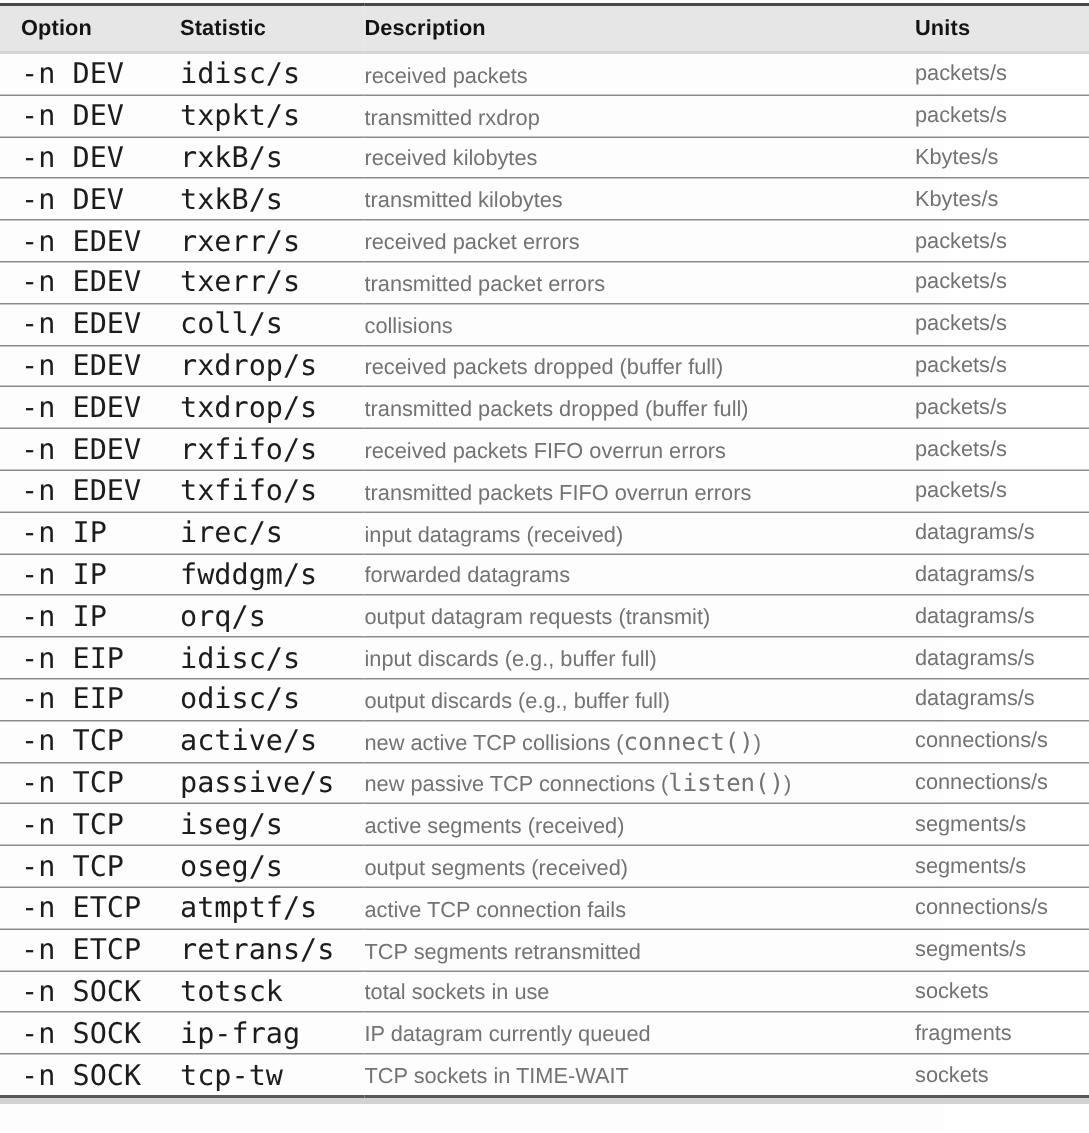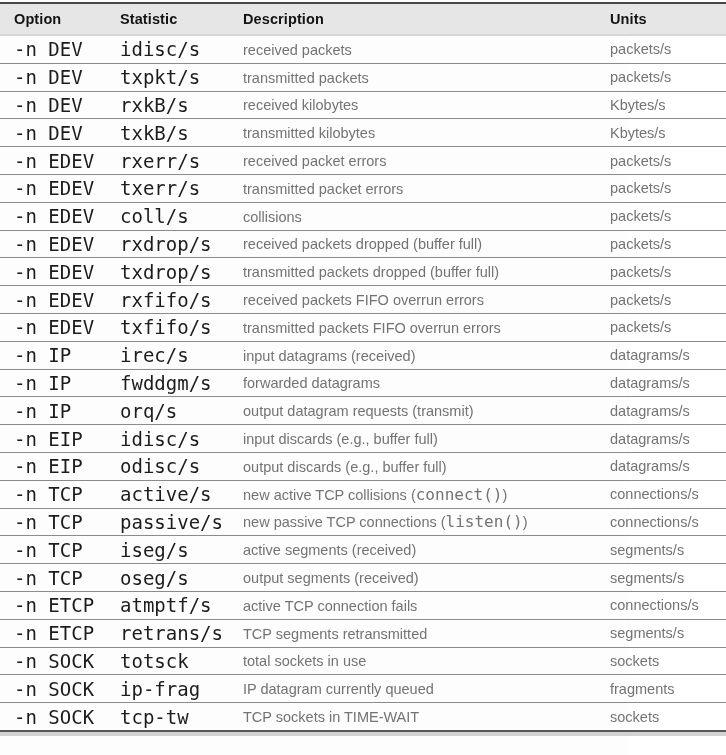--- a/index.html
+++ b/index.html
@@ -95,21 +95,21 @@
   <tr>
     <td class="mono">-n DEV</td>
     <td class="mono">idisc/s</td>
     <td class="sans"><span>received packets</span><span class="code-inline"></span><span></span></td>
     <td class="sans">packets/s</td>
   </tr>
 
   <tr>
     <td class="mono">-n DEV</td>
     <td class="mono">txpkt/s</td>
-    <td class="sans"><span>transmitted packets</span><span class="code-inline"></span><span></span></td>
+    <td class="sans"><span>transmitted rxdrop</span><span class="code-inline"></span><span></span></td>
     <td class="sans">packets/s</td>
   </tr>
 
   <tr>
     <td class="mono">-n DEV</td>
     <td class="mono">rxkB/s</td>
     <td class="sans"><span>received kilobytes</span><span class="code-inline"></span><span></span></td>
     <td class="sans">Kbytes/s</td>
   </tr>
 

